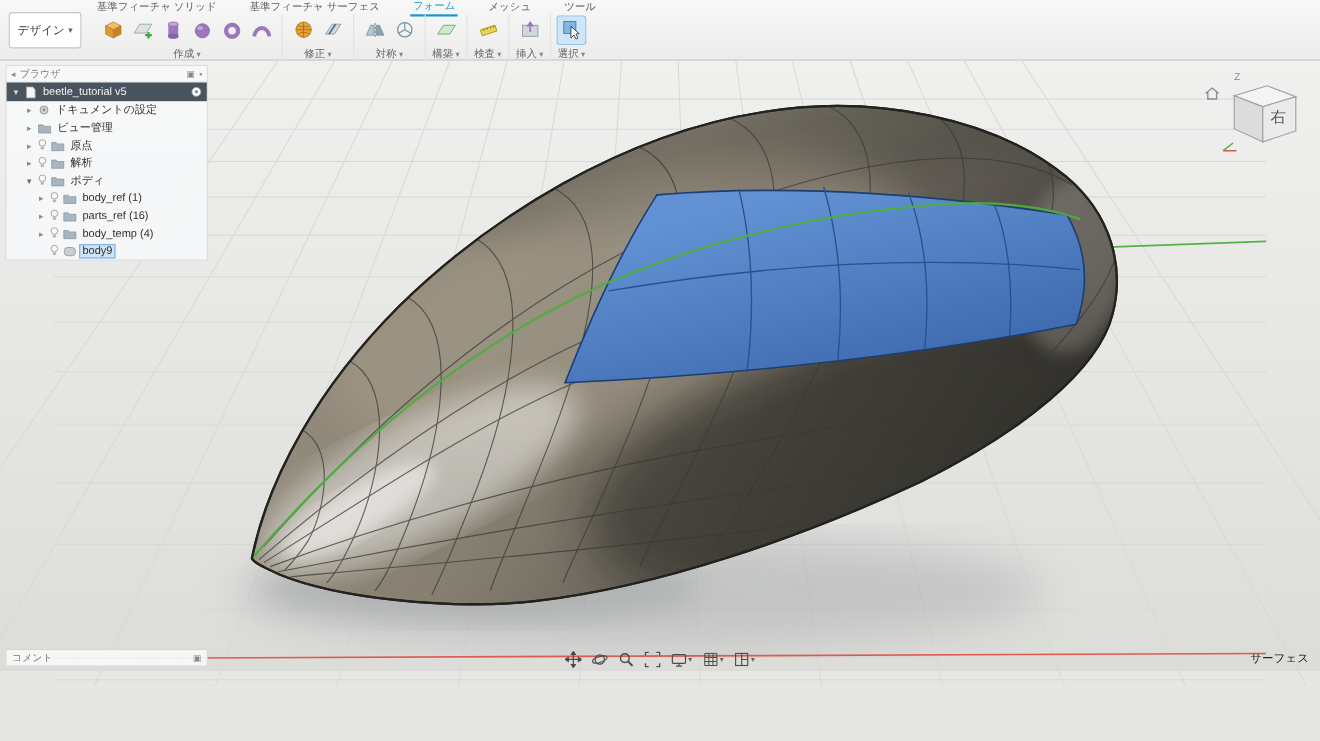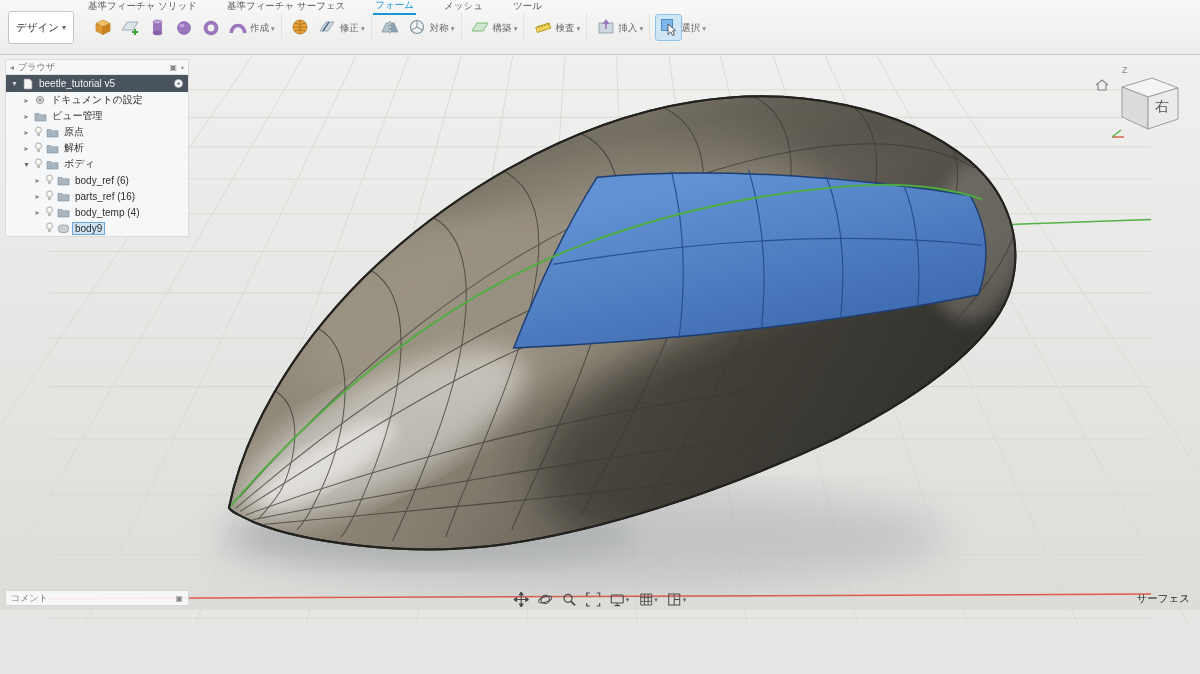--- a/index.html
+++ b/index.html
@@ -6,21 +6,21 @@
 html,body{width:1200px;height:674px;overflow:hidden;font-family:"Liberation Sans","DejaVu Sans",sans-serif;background:#e6e6e4}
 .app{position:relative;width:1200px;height:610px}
 
 .topbar{position:absolute;top:0;left:0;right:0;height:55px;background:linear-gradient(#f8f8f8,#ececeb);border-bottom:1px solid #c9c9c7;z-index:30}
 .tabs{position:absolute;top:0;left:86px;display:flex;gap:26px;height:13px;align-items:center}
 .tab{font-size:9.5px;color:#5a5a5a;white-space:nowrap;padding:0 2px 1px 2px;cursor:default}
 .tab.active{color:#1696d5;border-bottom:2px solid #1696d5;font-weight:normal}
 .design-btn{position:absolute;left:8px;top:11px;width:66px;height:33px;background:#ffffff;border:1px solid #c6c6c6;border-radius:3px;display:flex;align-items:center;justify-content:center;font-size:10.5px;color:#333;gap:3px;cursor:default}
 .design-btn::after{content:"▾";font-size:8px;color:#666}
 .groups{position:absolute;left:84px;top:13px;display:flex;align-items:flex-start}
-.group{display:flex;flex-direction:row;align-items:center;padding:0 6px;border-right:1px solid #e2e2e0}
+.group{display:flex;flex-direction:column;align-items:center;padding:0 6px;border-right:1px solid #e2e2e0}
 .group:last-child{border-right:none}
 .gicons{display:flex;gap:2px;height:28px;align-items:center}
 .glabel{font-size:9.5px;color:#666;margin-top:2px;white-space:nowrap}
 .glabel::after{content:" ▾";font-size:7.5px;color:#888}
 .icon24{width:25px;height:25px;display:flex;align-items:center;justify-content:center;border-radius:2px}
 .icon24.active{background:#cfe6f7;outline:1px solid #8fc3ea}
 
 .viewport{position:absolute;top:55px;left:0;right:0;bottom:0;background:linear-gradient(#f0f0ef,#dcdcd9)}
 .scene{position:absolute;top:0;left:0}
 
@@ -387,21 +387,21 @@
 
       <div class="brow" style="--i:2">
         <span class="disc">▸</span>
         <svg width="9" height="12">
             <circle cx="4.5" cy="4" r="3" fill="#fbfbf2" stroke="#999" stroke-width=".8"></circle>
             <rect x="3" y="7.6" width="3" height="2.2" fill="#b5b5b5"></rect>
           </svg>
         <svg width="13" height="11">
             <path d="M1 2.5 h4 l1 1.3 h6 V10 H1 Z" fill="#a9b6c0" stroke="#7d8f9b" stroke-width=".6"></path>
           </svg>
-        <span class="lbl">body_ref (6)</span>
+        <span class="lbl">body_ref (1)</span>
       </div>
 
       <div class="brow" style="--i:2">
         <span class="disc">▸</span>
         <svg width="9" height="12">
             <circle cx="4.5" cy="4" r="3" fill="#fbfbf2" stroke="#999" stroke-width=".8"></circle>
             <rect x="3" y="7.6" width="3" height="2.2" fill="#b5b5b5"></rect>
           </svg>
         <svg width="13" height="11">
             <path d="M1 2.5 h4 l1 1.3 h6 V10 H1 Z" fill="#a9b6c0" stroke="#7d8f9b" stroke-width=".6"></path>

